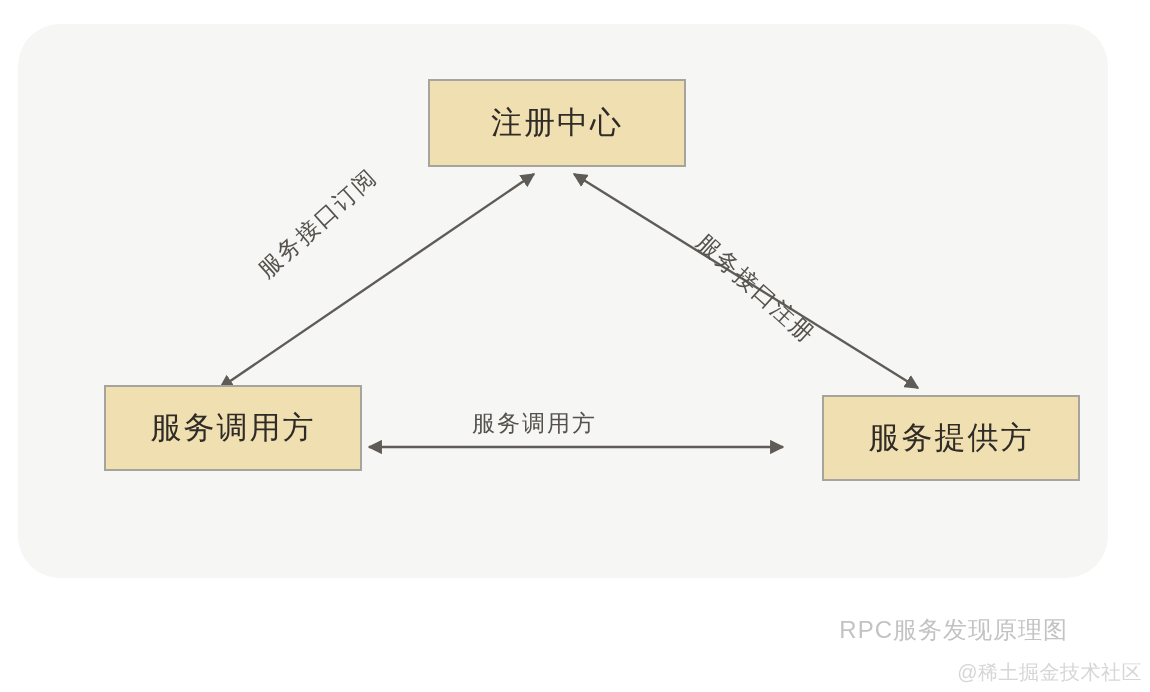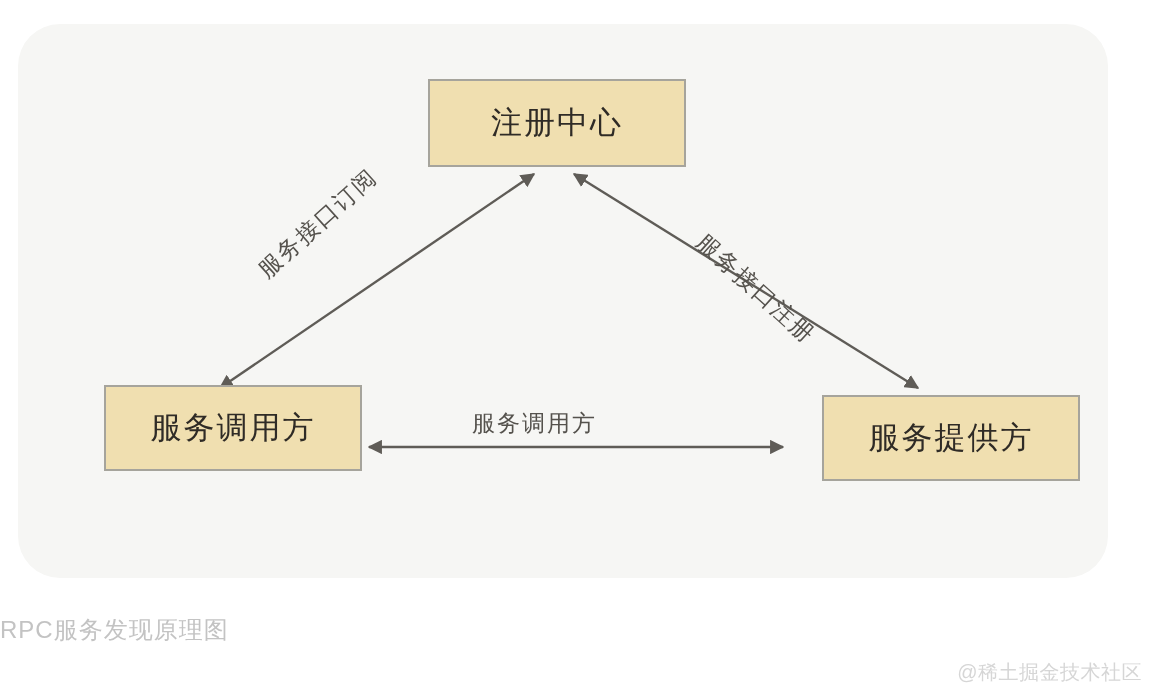--- a/index.html
+++ b/index.html
@@ -95,21 +95,21 @@
     left: 472px;
     top: 408px;
   }
 
   
   #caption {
     position: absolute;
     left: 0;
     top: 614px;
     width: 1068px;
-    text-align: left;
+    text-align: right;
     color: #c3c3c3;
     font-size: 24px;
     letter-spacing: 1px;
     font-family: "Liberation Sans", "DejaVu Sans", sans-serif;
   }
 
   
   #watermark {
     position: absolute;
     right: 8px;

